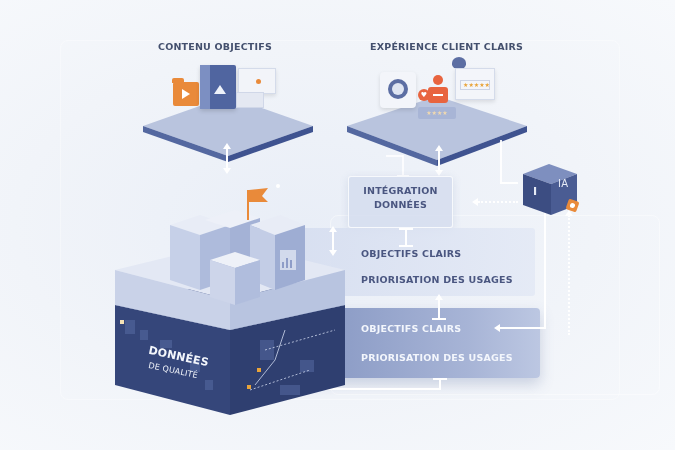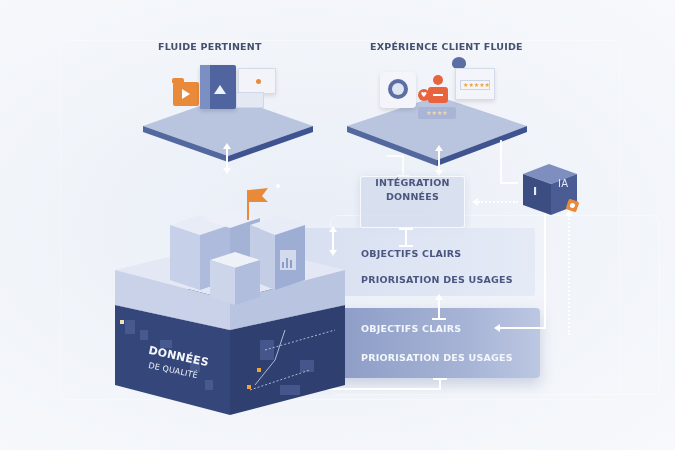--- a/index.html
+++ b/index.html
@@ -45,21 +45,21 @@
   .tip-left { position: absolute; width: 0; height: 0; border-top: 4px solid transparent; border-bottom: 4px solid transparent; border-right: 6px solid #fff; }
   .dotted-h { position: absolute; height: 0; border-top: 2px dotted #fff; }
   .dotted-v { position: absolute; width: 0; border-left: 2px dotted #fff; }
 </style>
 </head>
 <body>
 
 <div class="abs frame" style="left:60px;top:40px;width:560px;height:360px;opacity:0.5;"></div>
 <div class="abs frame" style="left:330px;top:215px;width:330px;height:180px;opacity:0.6;"></div>
 
-<div class="abs label dark-label" style="left:158px;top:41px;font-size:9.5px;">FLUIDE PERTINENT</div>
+<div class="abs label dark-label" style="left:158px;top:41px;font-size:9.5px;">CONTENU OBJECTIFS</div>
 <div class="abs" style="left:143px;top:78px;width:170px;height:100px;">
   <svg width="170" height="100" viewBox="0 0 170 100">
     <polygon points="0,48 85,18 170,48 85,78" fill="#b9c4de"></polygon>
     <polygon points="0,48 85,78 85,84 0,54" fill="#5468a0"></polygon>
     <polygon points="85,78 170,48 170,54 85,84" fill="#3f5390"></polygon>
   </svg>
 </div>
 
 <div class="abs" style="left:173px;top:82px;width:26px;height:24px;background:#e98a3a;border-radius:2px;">
   <div style="position:absolute;left:-1px;top:-4px;width:12px;height:5px;background:#e98a3a;border-radius:2px 2px 0 0;"></div>
@@ -67,21 +67,21 @@
 </div>
 <div class="abs" style="left:200px;top:65px;width:36px;height:44px;background:#5065a0;border-radius:2px;box-shadow:0 2px 4px rgba(0,0,0,0.15);">
   <div style="position:absolute;left:0;top:0;width:10px;height:44px;background:#7c8fc2;"></div>
   <div style="position:absolute;left:14px;top:20px;width:0;height:0;border-left:6px solid transparent;border-right:6px solid transparent;border-bottom:9px solid #eef2fa;"></div>
 </div>
 <div class="abs" style="left:238px;top:68px;width:38px;height:26px;background:#f2f4f9;border:1px solid #d4dbea;box-shadow:0 2px 4px rgba(0,0,0,0.1);">
   <div style="position:absolute;left:17px;top:10px;width:5px;height:5px;border-radius:50%;background:#e98a3a;"></div>
 </div>
 <div class="abs" style="left:236px;top:92px;width:28px;height:16px;background:#e4e8f2;border:1px solid #d0d7e8;"></div>
 
-<div class="abs label dark-label" style="left:370px;top:41px;font-size:9.5px;">EXPÉRIENCE CLIENT FLUIDE</div>
+<div class="abs label dark-label" style="left:370px;top:41px;font-size:9.5px;">EXPÉRIENCE CLIENT CLAIRS</div>
 <div class="abs" style="left:347px;top:78px;width:180px;height:105px;">
   <svg width="180" height="105" viewBox="0 0 180 105">
     <polygon points="0,48 90,18 180,48 90,82" fill="#b9c4de"></polygon>
     <polygon points="0,48 90,82 90,88 0,54" fill="#5468a0"></polygon>
     <polygon points="90,82 180,48 180,54 90,88" fill="#3f5390"></polygon>
   </svg>
 </div>
 <div class="abs" style="left:380px;top:72px;width:36px;height:36px;background:#f3f5fa;border-radius:4px;box-shadow:0 2px 4px rgba(0,0,0,0.12);">
   <div style="position:absolute;left:8px;top:7px;width:20px;height:20px;border-radius:50%;background:#5c6ea3;"></div>
   <div style="position:absolute;left:12px;top:11px;width:12px;height:12px;border-radius:50%;background:#dfe5f2;"></div>
@@ -105,21 +105,21 @@
 <div class="tip-up" style="left:435px;top:145px;"></div>
 <div class="tip-down" style="left:435px;top:170px;"></div>
 
 <div class="arrow-v" style="left:402px;top:155px;height:20px;opacity:0.8;"></div>
 <div class="arrow-h" style="left:386px;top:155px;width:17px;opacity:0.8;"></div>
 <div class="arrow-h" style="left:397px;top:175px;width:12px;"></div>
 
 <div class="arrow-v" style="left:500px;top:140px;height:42px;opacity:0.9;"></div>
 <div class="arrow-h" style="left:500px;top:182px;width:18px;"></div>
 
-<div class="abs panel-int" style="left:360px;top:176px;width:105px;height:52px;">
+<div class="abs panel-int" style="left:348px;top:176px;width:105px;height:52px;padding-top:8px;">
   <div class="label panel-text">INTÉGRATION</div>
   <div class="label panel-text" style="margin-top:3px;">DONNÉES</div>
 </div>
 
 <div class="dotted-h" style="left:478px;top:201px;width:40px;"></div>
 <div class="tip-left" style="left:472px;top:198px;"></div>
 
 <div class="abs panel-mid" style="left:300px;top:228px;width:235px;height:68px;"></div>
 <div class="abs label panel-text" style="left:361px;top:248px;">OBJECTIFS CLAIRS</div>
 <div class="abs label panel-text" style="left:361px;top:274px;">PRIORISATION DES USAGES</div>

